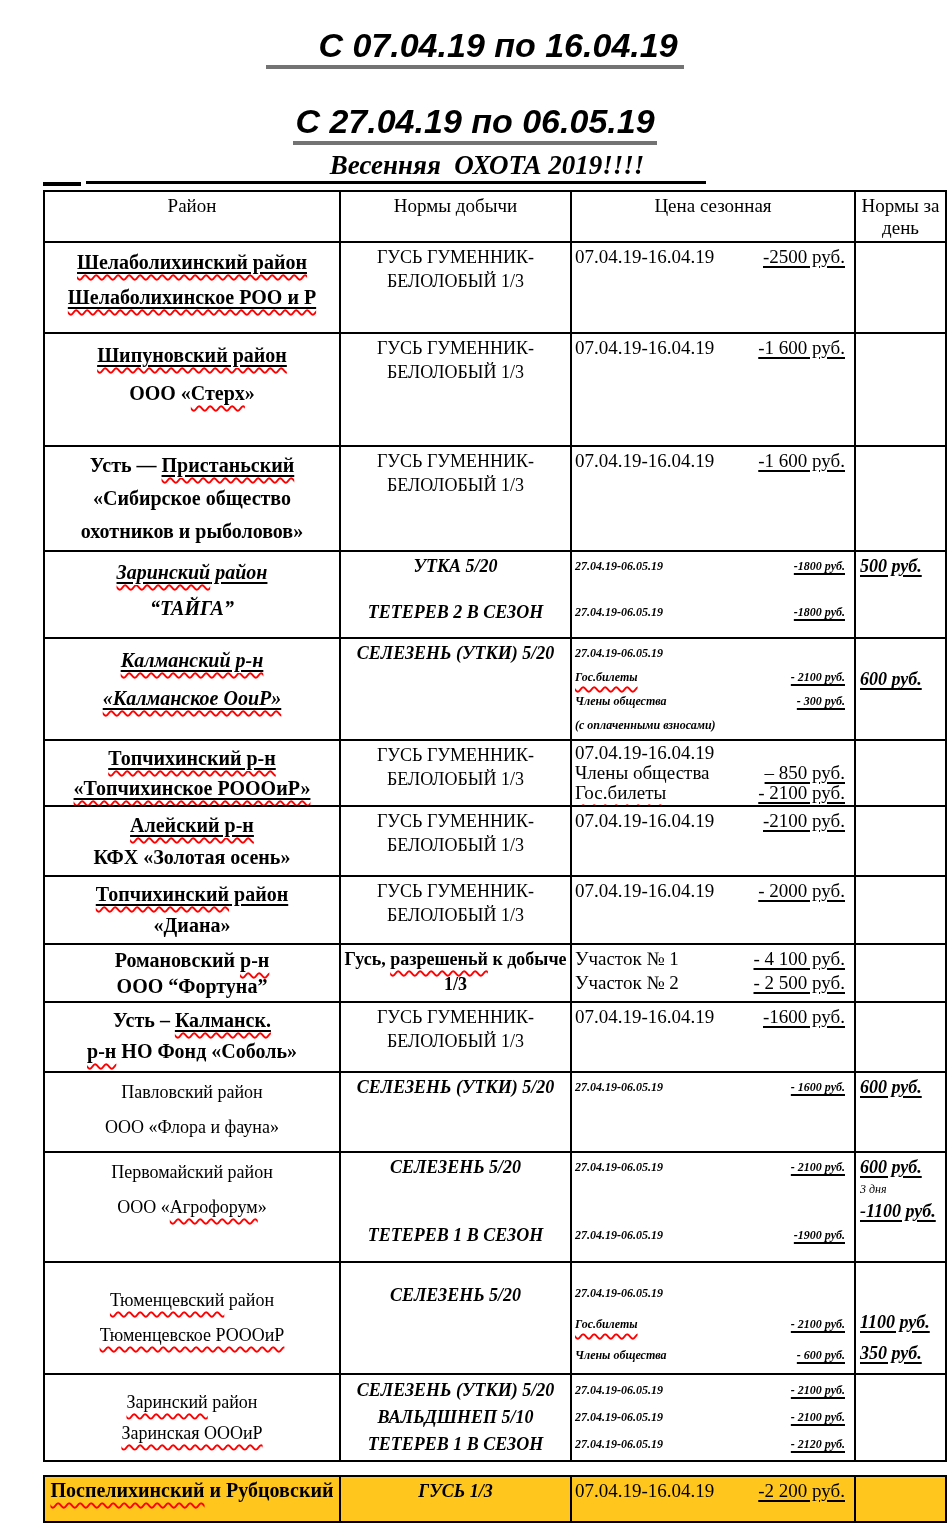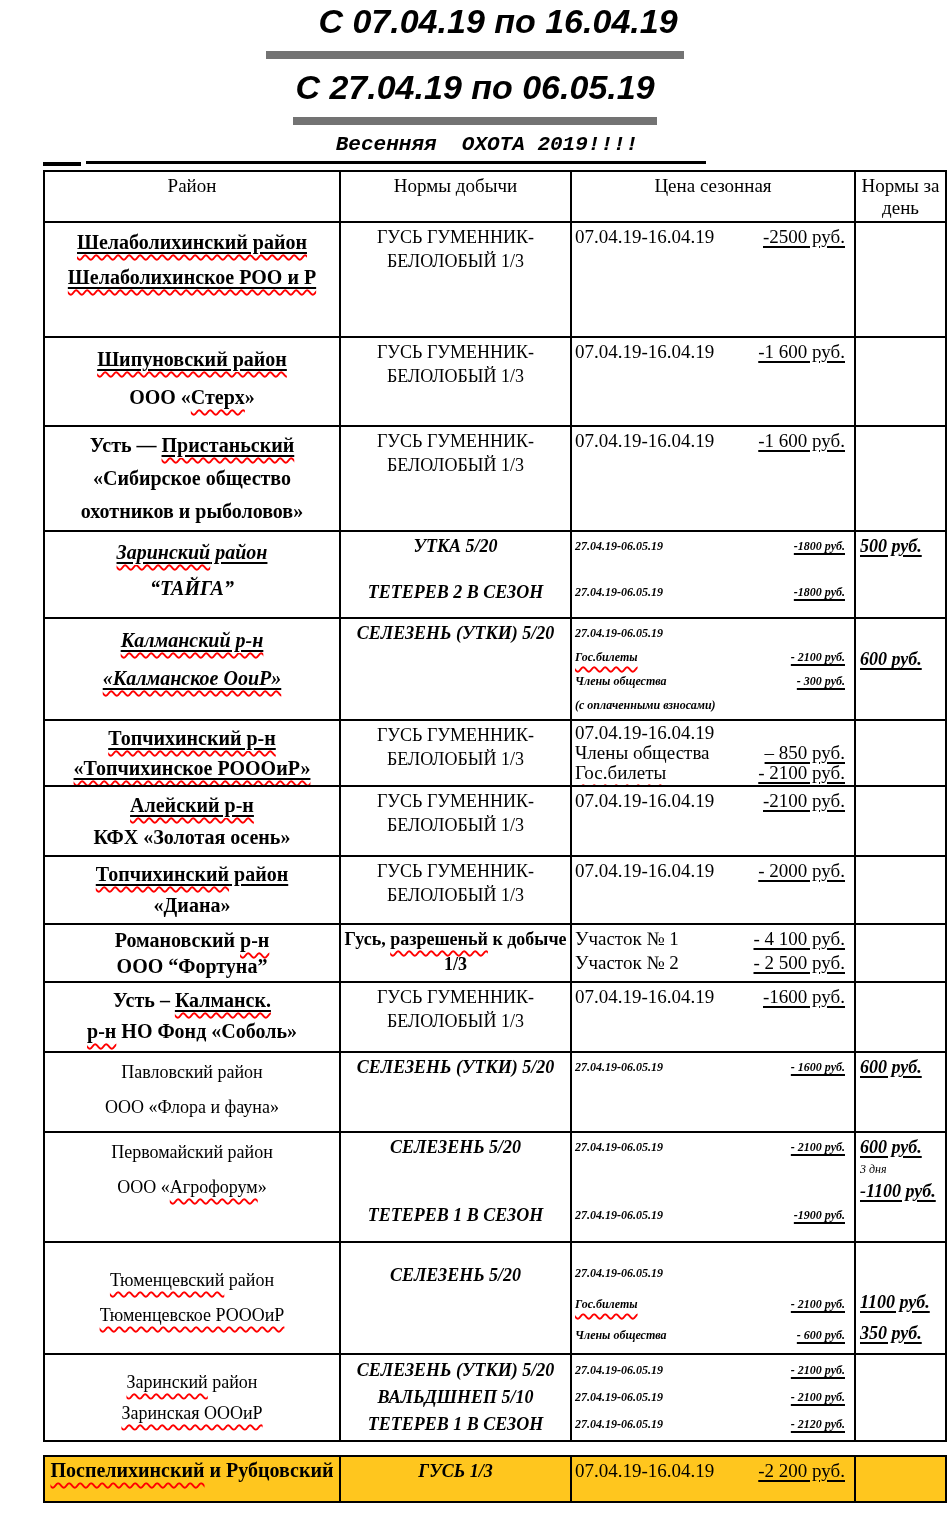--- a/index.html
+++ b/index.html
@@ -11,29 +11,29 @@
   }
   
   .t1wrap { text-align: center; margin-top: 2px; }
   .t2wrap { text-align: center; margin-top: 9px; }
   .t3wrap { text-align: center; margin-top: 6px; }
   .t1, .t2 {
     display: inline-block;
     font-family: "Liberation Sans", "DejaVu Sans", sans-serif;
     font-weight: 700; font-style: italic;
     font-size: 34px; line-height: 38px;
-    border-bottom: 8px solid #737373; padding-bottom: 11px;
+    border-bottom: 4px solid #737373; padding-bottom: 1px; margin-top: 24px;
   }
   .t1 { padding-left: 52px; padding-right: 6px; }
   .t2 { padding-left: 2px; padding-right: 2px; }
   .t3 {
     display: inline-block; white-space: pre;
-    font-family: Liberation Mono, monospace;
+    font-family: Liberation Serif, serif;
     font-weight: 700; font-style: italic;
-    font-size: 21px; line-height: 28px; padding-left: 24px;
+    font-size: 27px; line-height: 28px; padding-left: 24px;
   }
   .rule { margin: 2px 0 0 43px; height: 6px; font-size: 0; }
   .rule .seg1 { display: inline-block; width: 38px; height: 4px; background: #000; vertical-align: top; margin-top: 1px; }
   .rule .seg2 { display: inline-block; width: 620px; height: 3px; background: #000; vertical-align: top; margin-left: 5px; }
   
   table { border-collapse: collapse; table-layout: fixed; margin-left: 43px; }
   table.main { margin-top: 3px; }
   table.arsenal { margin-top: 13px; }
   td, th { border: 2px solid #000; vertical-align: top; padding: 2px; overflow: hidden; }
   th {
@@ -92,21 +92,21 @@
     </colgroup>
   <thead id="main-head">
       <tr style="height:44px">
         <th>Район</th>
         <th>Нормы добычи</th>
         <th>Цена сезонная</th>
         <th>Нормы за день</th>
       </tr>
     </thead>
   <tbody id="main-body">
-      <tr style="height:115px">
+      <tr style="height:91px">
         <td class="c-d">
           <div class="st-b" style="line-height:35px">
             <div><span class="u"><span class="w">Шелаболихинский район</span></span></div>
             <div><span class="u"><span class="w">Шелаболихинское РОО и Р</span></span></div>
           </div>
         </td>
         <td class="c-n">
           <div class="st-r">
             <div>ГУСЬ ГУМЕННИК-БЕЛОЛОБЫЙ 1/3</div>
           </div>
@@ -114,21 +114,21 @@
         <td class="c-s">
           <div class="st-r">
             <div class="sline">
               <span class="sl">07.04.19-16.04.19</span>
               <span class="pr">-2500 руб.</span>
             </div>
           </div>
         </td>
         <td class="c-p"></td>
       </tr>
-      <tr style="height:89px">
+      <tr style="height:113px">
         <td class="c-d">
           <div class="st-b" style="line-height:38px">
             <div><span class="u"><span class="w">Шипуновский район</span></span></div>
             <div>ООО «<span class="w">Стерх</span>»</div>
           </div>
         </td>
         <td class="c-n">
           <div class="st-r">
             <div>ГУСЬ ГУМЕННИК-БЕЛОЛОБЫЙ 1/3</div>
           </div>

